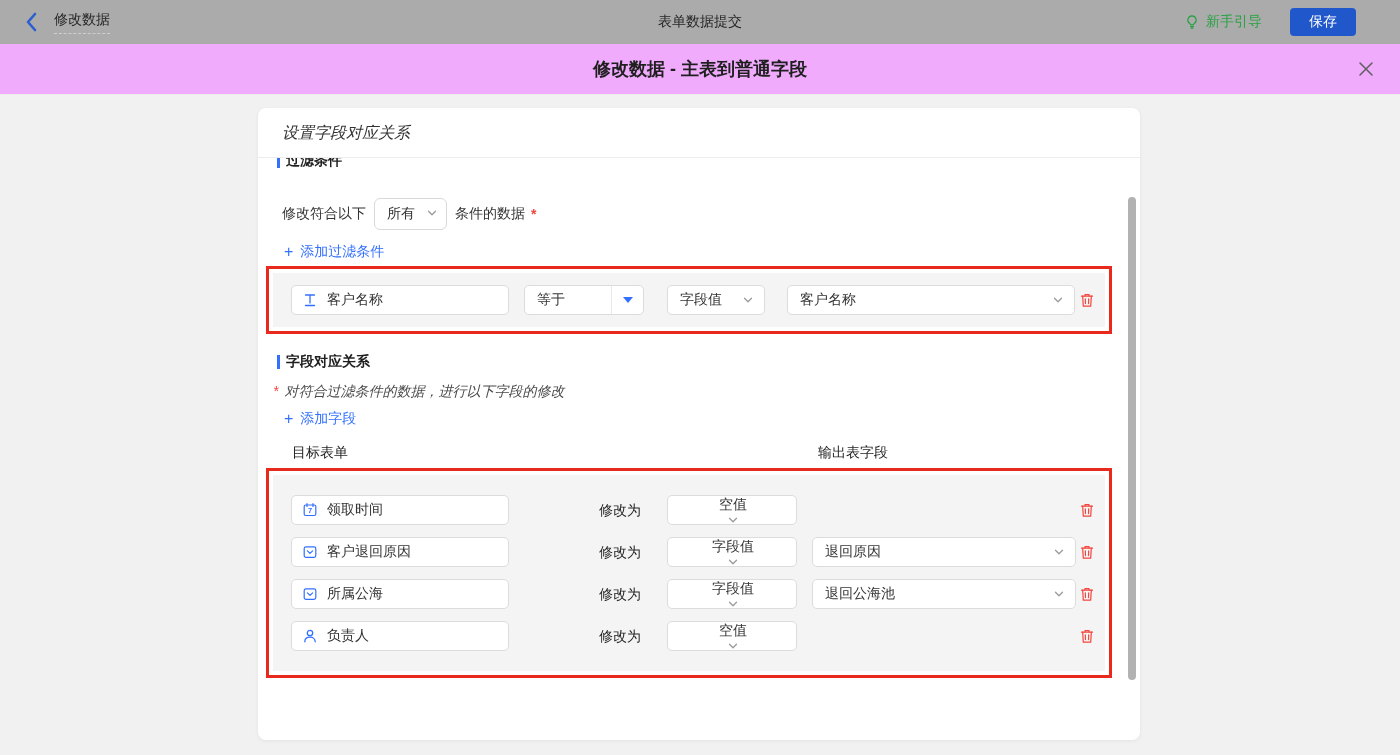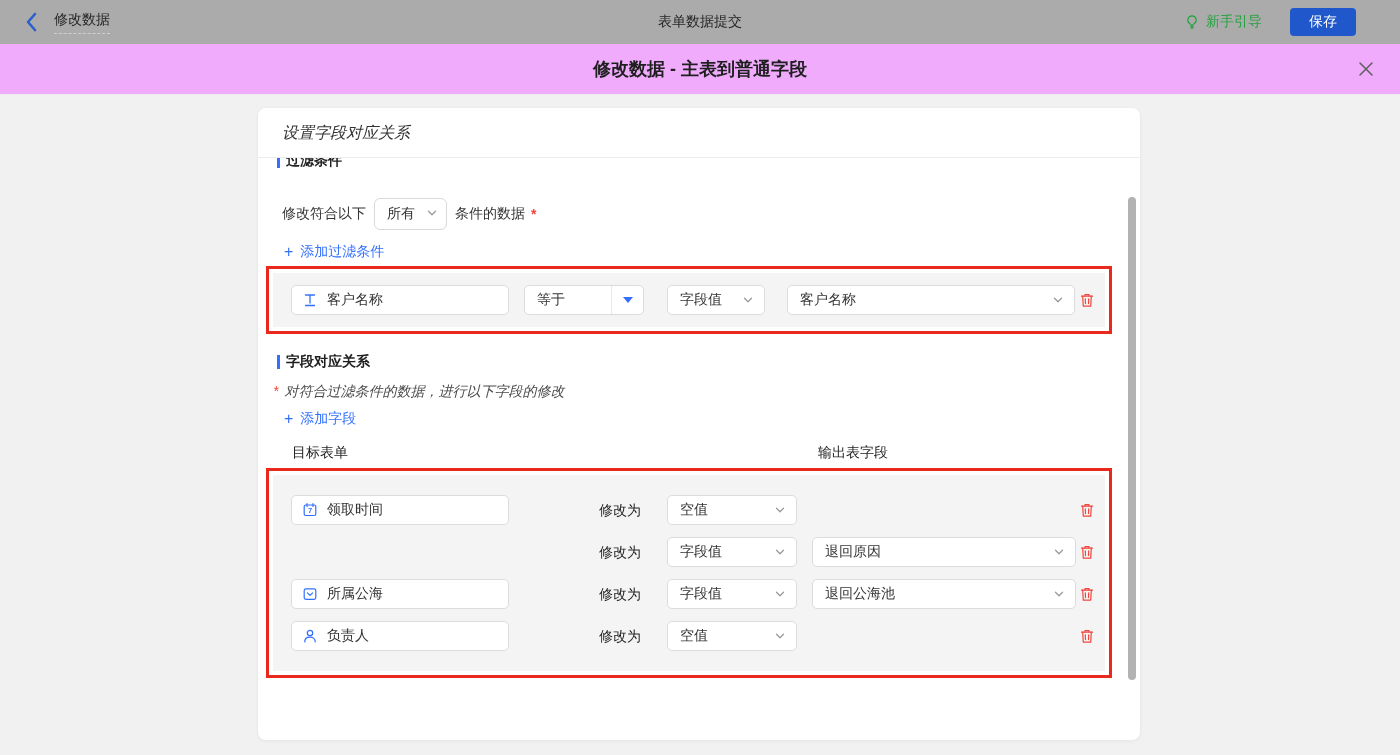--- a/index.html
+++ b/index.html
@@ -69,21 +69,21 @@
   
   .f-field { left:18px; top:12px; }
   .f-op   { left:251px; top:12px; width:120px; }
   .f-type { left:394px; top:12px; width:98px; }
   .f-val  { left:514px; top:12px; width:288px; }
   .f-trash{ top:19px; }
   
   .map-row { position:absolute; left:0; width:100%; height:30px; }
   .m-field { left:18px; top:0; }
   .m-label { position:absolute; left:291px; top:0; line-height:30px; color:#1f1f1f;margin-left:35px; }
-  .m-type  { left:394px; top:0; width:130px; }
+  .m-type  { left:394px; top:0; width:130px;flex-direction:column; }
   .m-out   { left:539px; top:0; width:264px; }
   .m-trash { top:7px; }
   
   .scrollbar-thumb { position:absolute; left:870px; top:89px; width:8px; height:483px;
     background:#b2b2b2; border-radius:4px; cursor:grab; }
   
   .card-footer { position:absolute; left:0; bottom:0; width:100%; height:56px;
     border-top:1px solid #ededed; display:flex; align-items:center; justify-content:center; gap:7px; }
   .btn { height:34px; border-radius:4px; font-size:14px; font-family:inherit; cursor:pointer;
     background:#fff; border:1px solid #d9d9d9; color:#333; }
@@ -245,20 +245,29 @@
                 <path d="M2.5 4.2h11"></path>
                 <path d="M6 4V2.6h4V4"></path>
                 <path d="M3.7 4.2l.6 10h7.4l.6-10"></path>
                 <path d="M6.3 6.8l.2 4.8"></path>
                 <path d="M9.7 6.8l-.2 4.8"></path>
               </svg>
           </span>
         </div>
 
         <div class="map-row" style="top:62px">
+          <div class="field-box m-field">
+            <span class="f-icon">
+              <svg width="16" height="16" viewBox="0 0 16 16" fill="none" stroke="#3370ff" stroke-width="1.2">
+                  <rect x="2.2" y="2.8" width="11.6" height="10.5" rx="1.8"></rect>
+                  <path d="M5.4 6.8L8 9.4l2.6-2.6" stroke-linecap="round" stroke-linejoin="round"></path>
+                </svg>
+            </span>
+            <span>客户退回原因</span>
+          </div>
           <span class="m-label">修改为</span>
           <div class="sel m-type">
             <span>字段值</span>
             <span class="chev"><svg width="12" height="12" viewBox="0 0 12 12" fill="none" stroke="#9b9b9b" stroke-width="1.3" stroke-linecap="round" stroke-linejoin="round">
                   <path d="M2.5 4.2L6 7.8l3.5-3.6"></path>
                 </svg></span>
           </div>
           <div class="sel m-out">
             <span>退回原因</span>
             <span class="chev"><svg width="12" height="12" viewBox="0 0 12 12" fill="none" stroke="#9b9b9b" stroke-width="1.3" stroke-linecap="round" stroke-linejoin="round">

